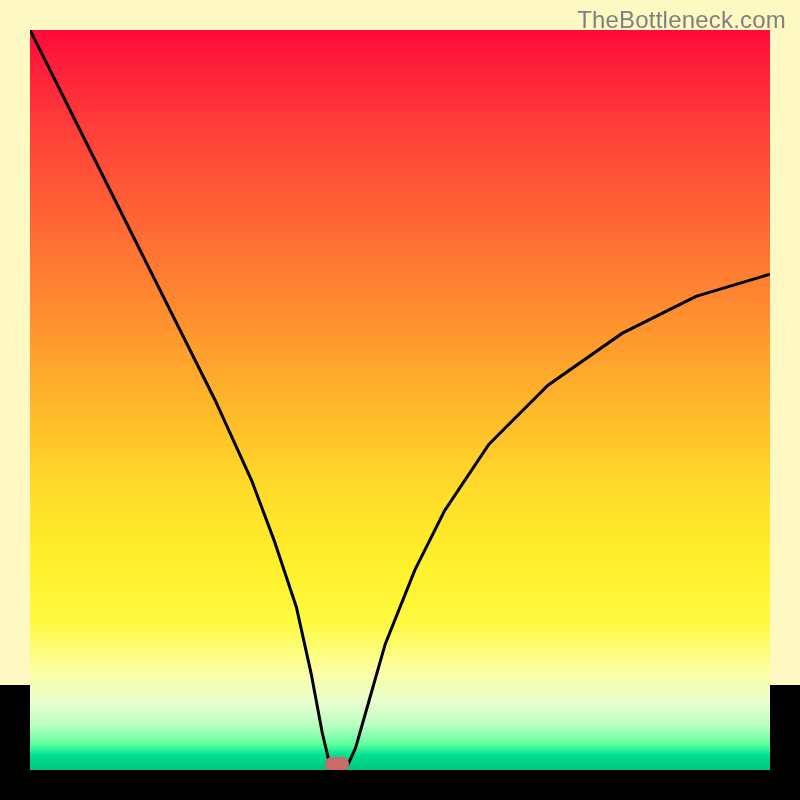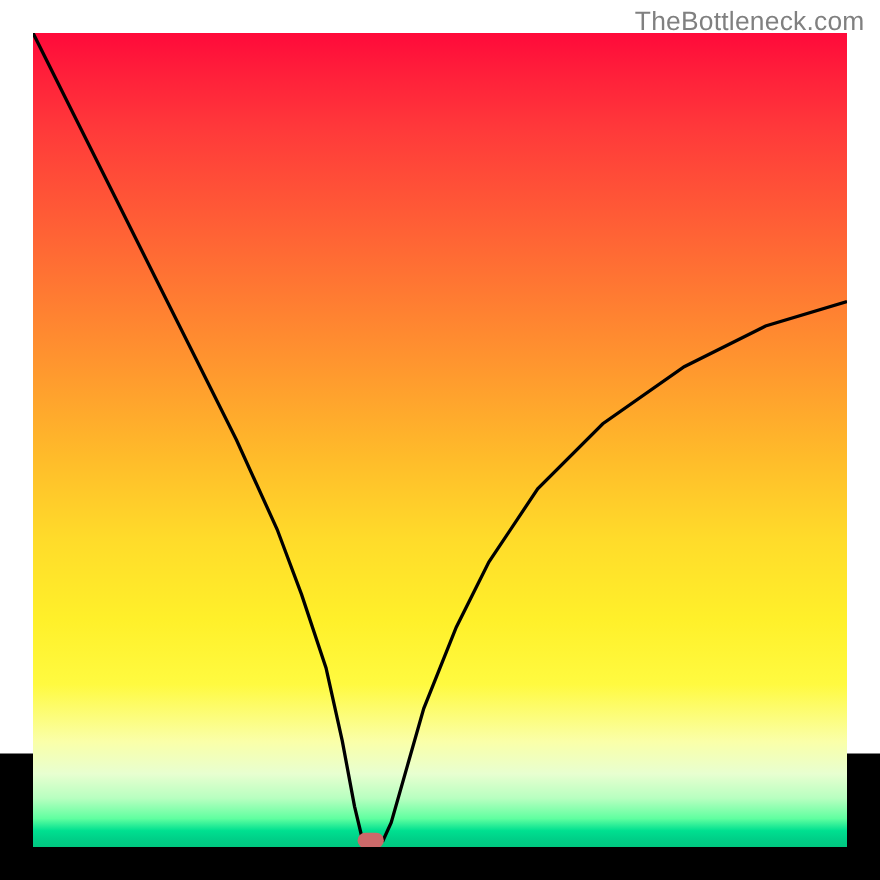--- a/index.html
+++ b/index.html
@@ -10,21 +10,21 @@
     background: #000;
     position: relative;
     font-family: Arial, sans-serif;
   }
   .outer {
     position: absolute;
     top: 0;
     left: 0;
     width: 800px;
     height: 685px;
-    background: #ffffff;
+    background: #fef9c3;
   }
   .watermark {
     position: absolute;
     top: 6px;
     right: 14px;
     color: #808080;
     font-size: 24px;
     font-weight: 400;
     letter-spacing: 0.2px;
   }

